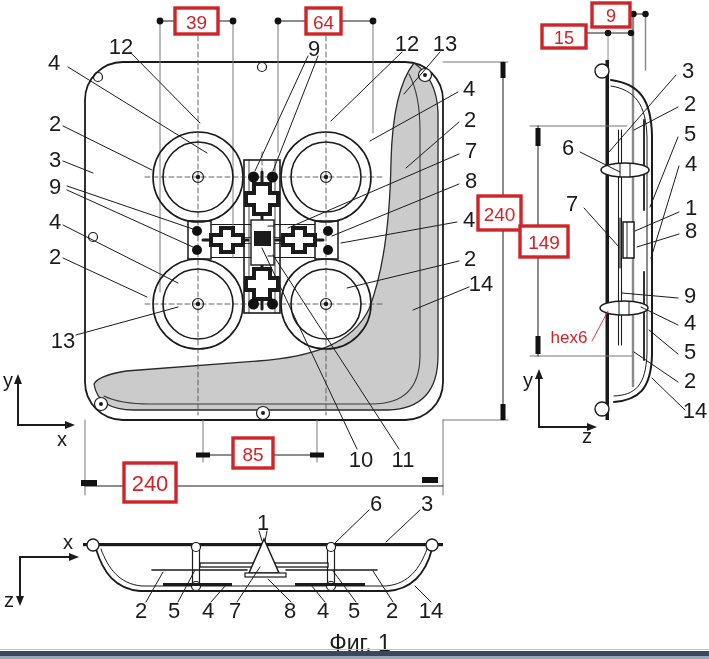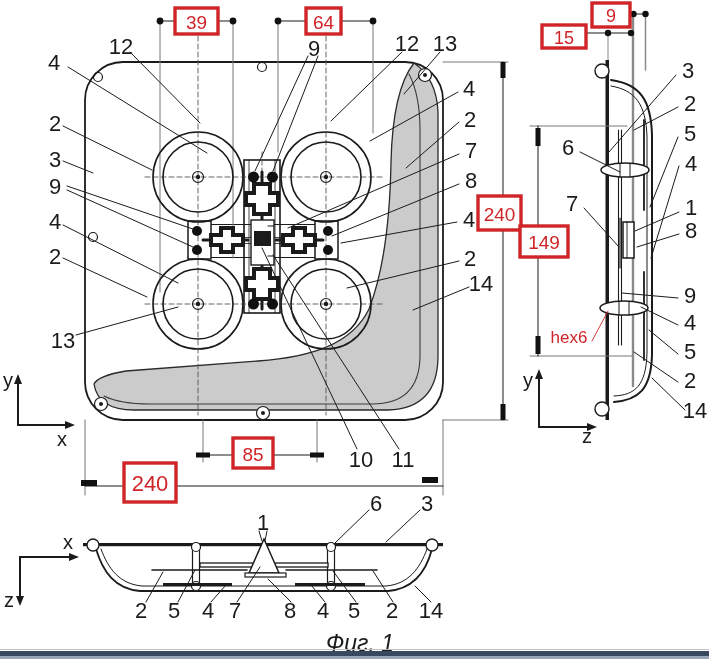--- a/index.html
+++ b/index.html
@@ -1,21 +1,21 @@
 <!DOCTYPE html>
 <html><head>
 <meta charset="utf-8">
 <style>
   html,body{margin:0;padding:0;background:#ffffff;}
   .stage{position:relative;width:709px;height:659px;background:#ffffff;overflow:hidden;
          font-family:"Liberation Sans", sans-serif;}
   svg{position:absolute;left:0;top:0;}
   svg text{font-family:"Liberation Sans", sans-serif;}
   .caption{position:absolute;left:255px;top:630px;width:210px;text-align:center;
-           font-size:23px;color:#1b1b1b;font-style:italic;}
+           font-size:23px;color:#1b1b1b;}
   .edge-bar{position:absolute;left:0;top:651px;width:709px;height:5px;background:#39475f;}
   .edge-bar2{position:absolute;left:0;top:656px;width:709px;height:3px;background:#9aa6b8;}
   .hairline{position:absolute;left:0;top:649px;width:709px;height:1px;background:#c2c2c2;}
 </style>
 </head>
 <body>
 
 <div class="stage">
 
 <svg width="709" height="659" viewBox="0 0 709 659">

